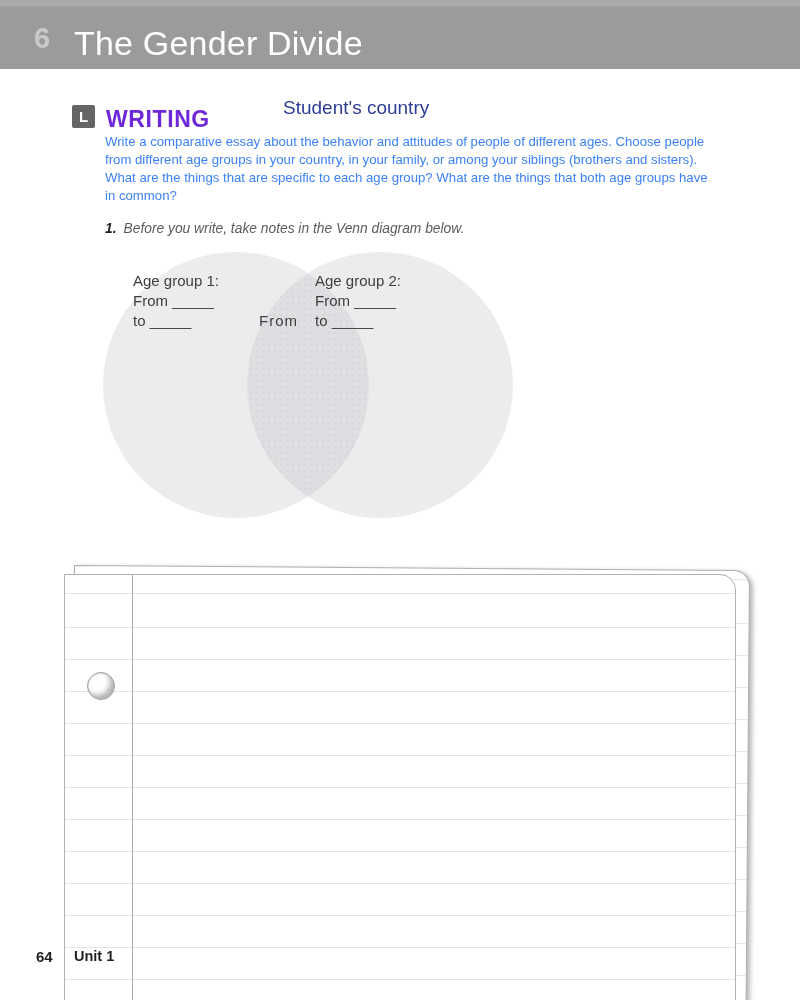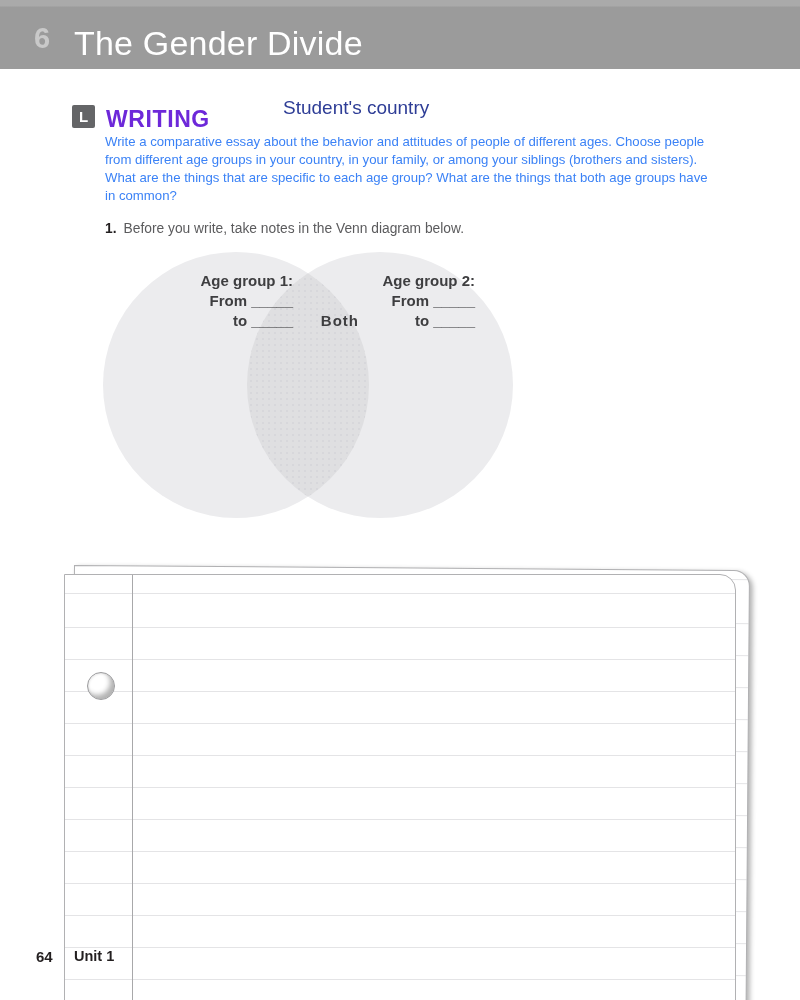--- a/index.html
+++ b/index.html
@@ -27,28 +27,28 @@
     position:absolute;left:106px;top:106px;margin:0;font-size:23px;font-weight:bold;color:#6d28d9;letter-spacing:0.6px;
   }
   .annotation{
     position:absolute;left:283px;top:97px;font-size:19px;color:#2e3d96;
   }
   .prompt{
     position:absolute;left:105px;top:133px;width:612px;margin:0;
     font-size:13.2px;line-height:18px;color:#3b82f6;
   }
   
-  .step{position:absolute;left:105px;font-size:13.8px;color:#5b5b5d;}
+  .step{position:absolute;left:105px;font-size:13.8px;color:#5b5b5d;font-style:italic;}
   .step-1{top:221px;}
   .step-2{top:539px;}
   .step-num{font-weight:bold;color:#231f20;margin-right:7px;}
   
   .venn{position:absolute;left:98px;top:252px;width:420px;height:266px;}
   .venn svg{position:absolute;left:0;top:0;}
-  .venn-label{position:absolute;color:#3e3e40;font-weight:bold;font-size:15px;text-align:right;line-height:20px;}
+  .venn-label{position:absolute;color:#3e3e40;font-weight:normal;font-size:15px;text-align:left;line-height:20px;}
   .venn-left{left:35px;top:19px;width:160px;}
   .venn-right{left:217px;top:19px;width:160px;}
   .venn-both{left:161px;top:59px;width:100px;letter-spacing:1px;}
   .venn-blank{display:block;}
   
   .paper-lines{
     background-image:repeating-linear-gradient(to bottom,transparent 0,transparent 31px,#e4e4e6 31px,#e4e4e6 32px);
     background-position:0 21px;
   }
   .page-back{
@@ -111,21 +111,21 @@
     <div class="venn-label venn-left">
       <span class="venn-blank">Age group 1:</span>
       <span class="venn-blank">From _____</span>
       <span class="venn-blank">to _____</span>
     </div>
     <div class="venn-label venn-right">
       <span class="venn-blank">Age group 2:</span>
       <span class="venn-blank">From _____</span>
       <span class="venn-blank">to _____</span>
     </div>
-    <div class="venn-label venn-both">Both</div>
+    <div class="venn-label venn-both">From</div>
   </div>
 
 
   <div class="page-back paper-lines"></div>
   <div class="page-front paper-lines">
     <div class="margin-line"></div>
     <div class="punch-hole"></div>
   </div>
 
   <div class="footer">

